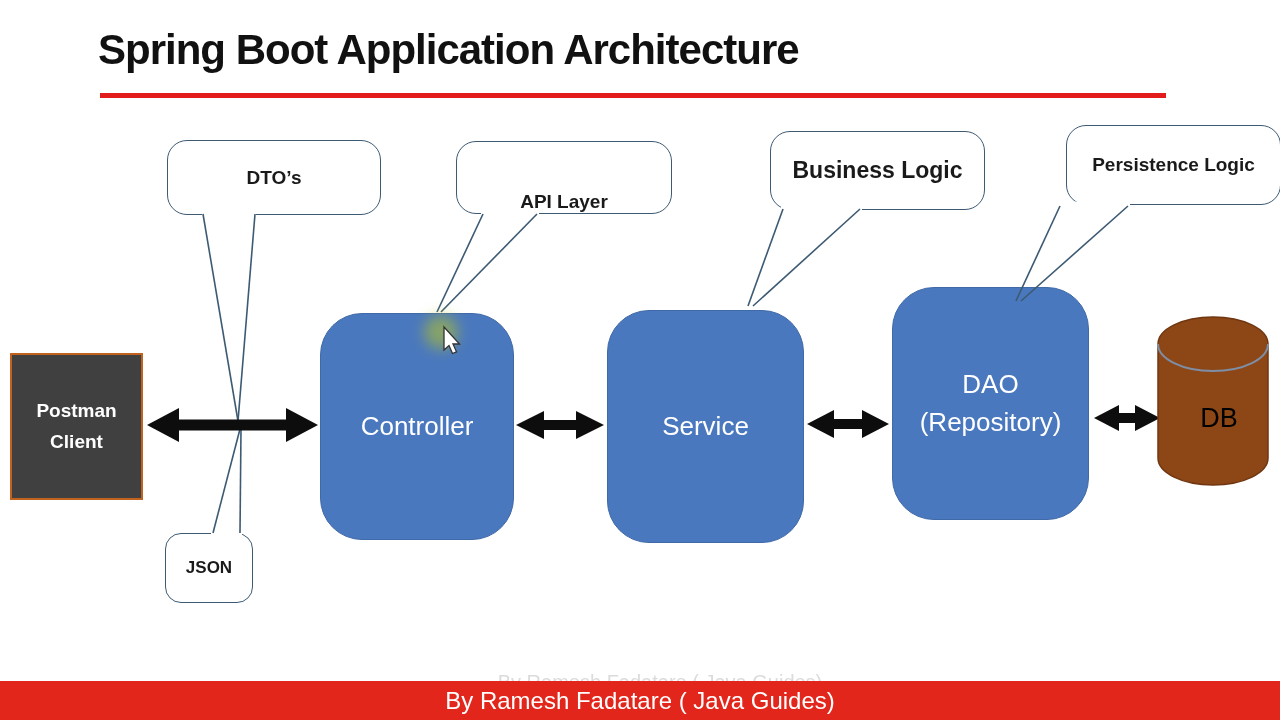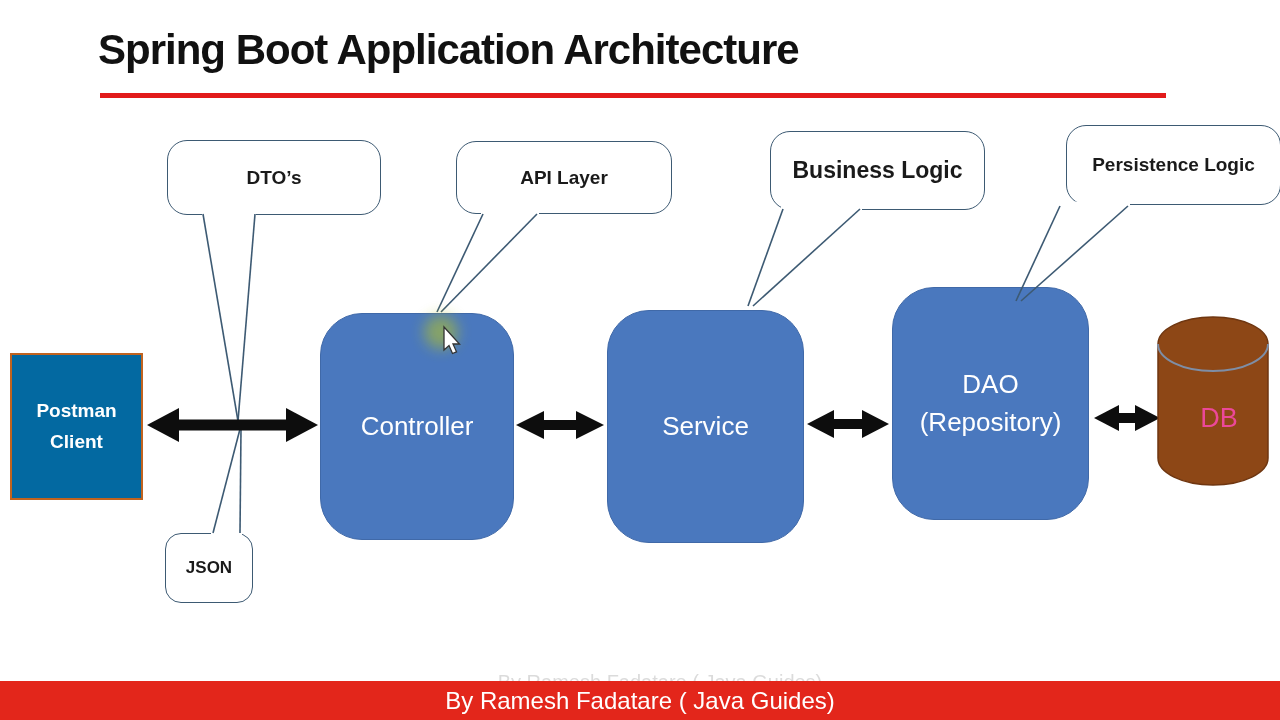--- a/index.html
+++ b/index.html
@@ -14,42 +14,42 @@
     font-size:42px;font-weight:bold;color:#111;letter-spacing:-1px;
   }
   .title-rule{left:100px;top:93px;width:1066px;height:5px;background:#E21B1B;}
   
   .callout{
     border:1.6px solid #3D5A73;border-radius:20px;background:#fff;
     display:flex;align-items:center;justify-content:center;
     font-weight:bold;color:#1a1a1a;font-size:19px;box-sizing:border-box;
   }
   .co-dtos{left:167px;top:140px;width:214px;height:75px;}
-  .co-api{left:456px;top:141px;width:216px;height:73px;}
+  .co-api{left:456px;top:141px;width:216px;height:73px;align-items:flex-end;}
   .co-biz{left:770px;top:131px;width:215px;height:79px;font-size:23px;}
   .co-persist{left:1066px;top:125px;width:215px;height:80px;}
   .co-json{left:165px;top:533px;width:88px;height:70px;border-radius:16px;font-size:17px;}
   
   .node{
     display:flex;flex-direction:column;align-items:center;justify-content:center;
     color:#fff;box-sizing:border-box;text-align:center;
   }
   .postman{
     left:10px;top:353px;width:133px;height:147px;
-    background:#0369a1;border:2px solid #C1631F;
+    background:#404040;border:2px solid #C1631F;
     font-size:19px;font-weight:bold;line-height:1.6;
   }
   .bluebox{background:#4A78BE;border:1px solid #4069A8;border-radius:42px;font-size:26px;}
   .controller{left:320px;top:313px;width:194px;height:227px;align-items:center;}
   .service{left:607px;top:310px;width:197px;height:233px;}
   .dao{left:892px;top:287px;width:197px;height:233px;line-height:1.45;}
   .db-label{
     left:1158px;top:388px;width:122px;height:60px;
     display:flex;align-items:center;justify-content:center;
-    color:#ec4899;font-size:27px;
+    color:#000000;font-size:27px;
   }
   
   .footer{
     left:0;top:681px;width:1280px;height:39px;background:#E3261B;
     display:flex;align-items:center;justify-content:center;
     color:#fff;font-size:24px;
   }
   .ghost{
     left:450px;top:672px;width:420px;height:9px;overflow:hidden;
     color:#999;opacity:0.35;font-size:20px;text-align:center;line-height:1.0;

